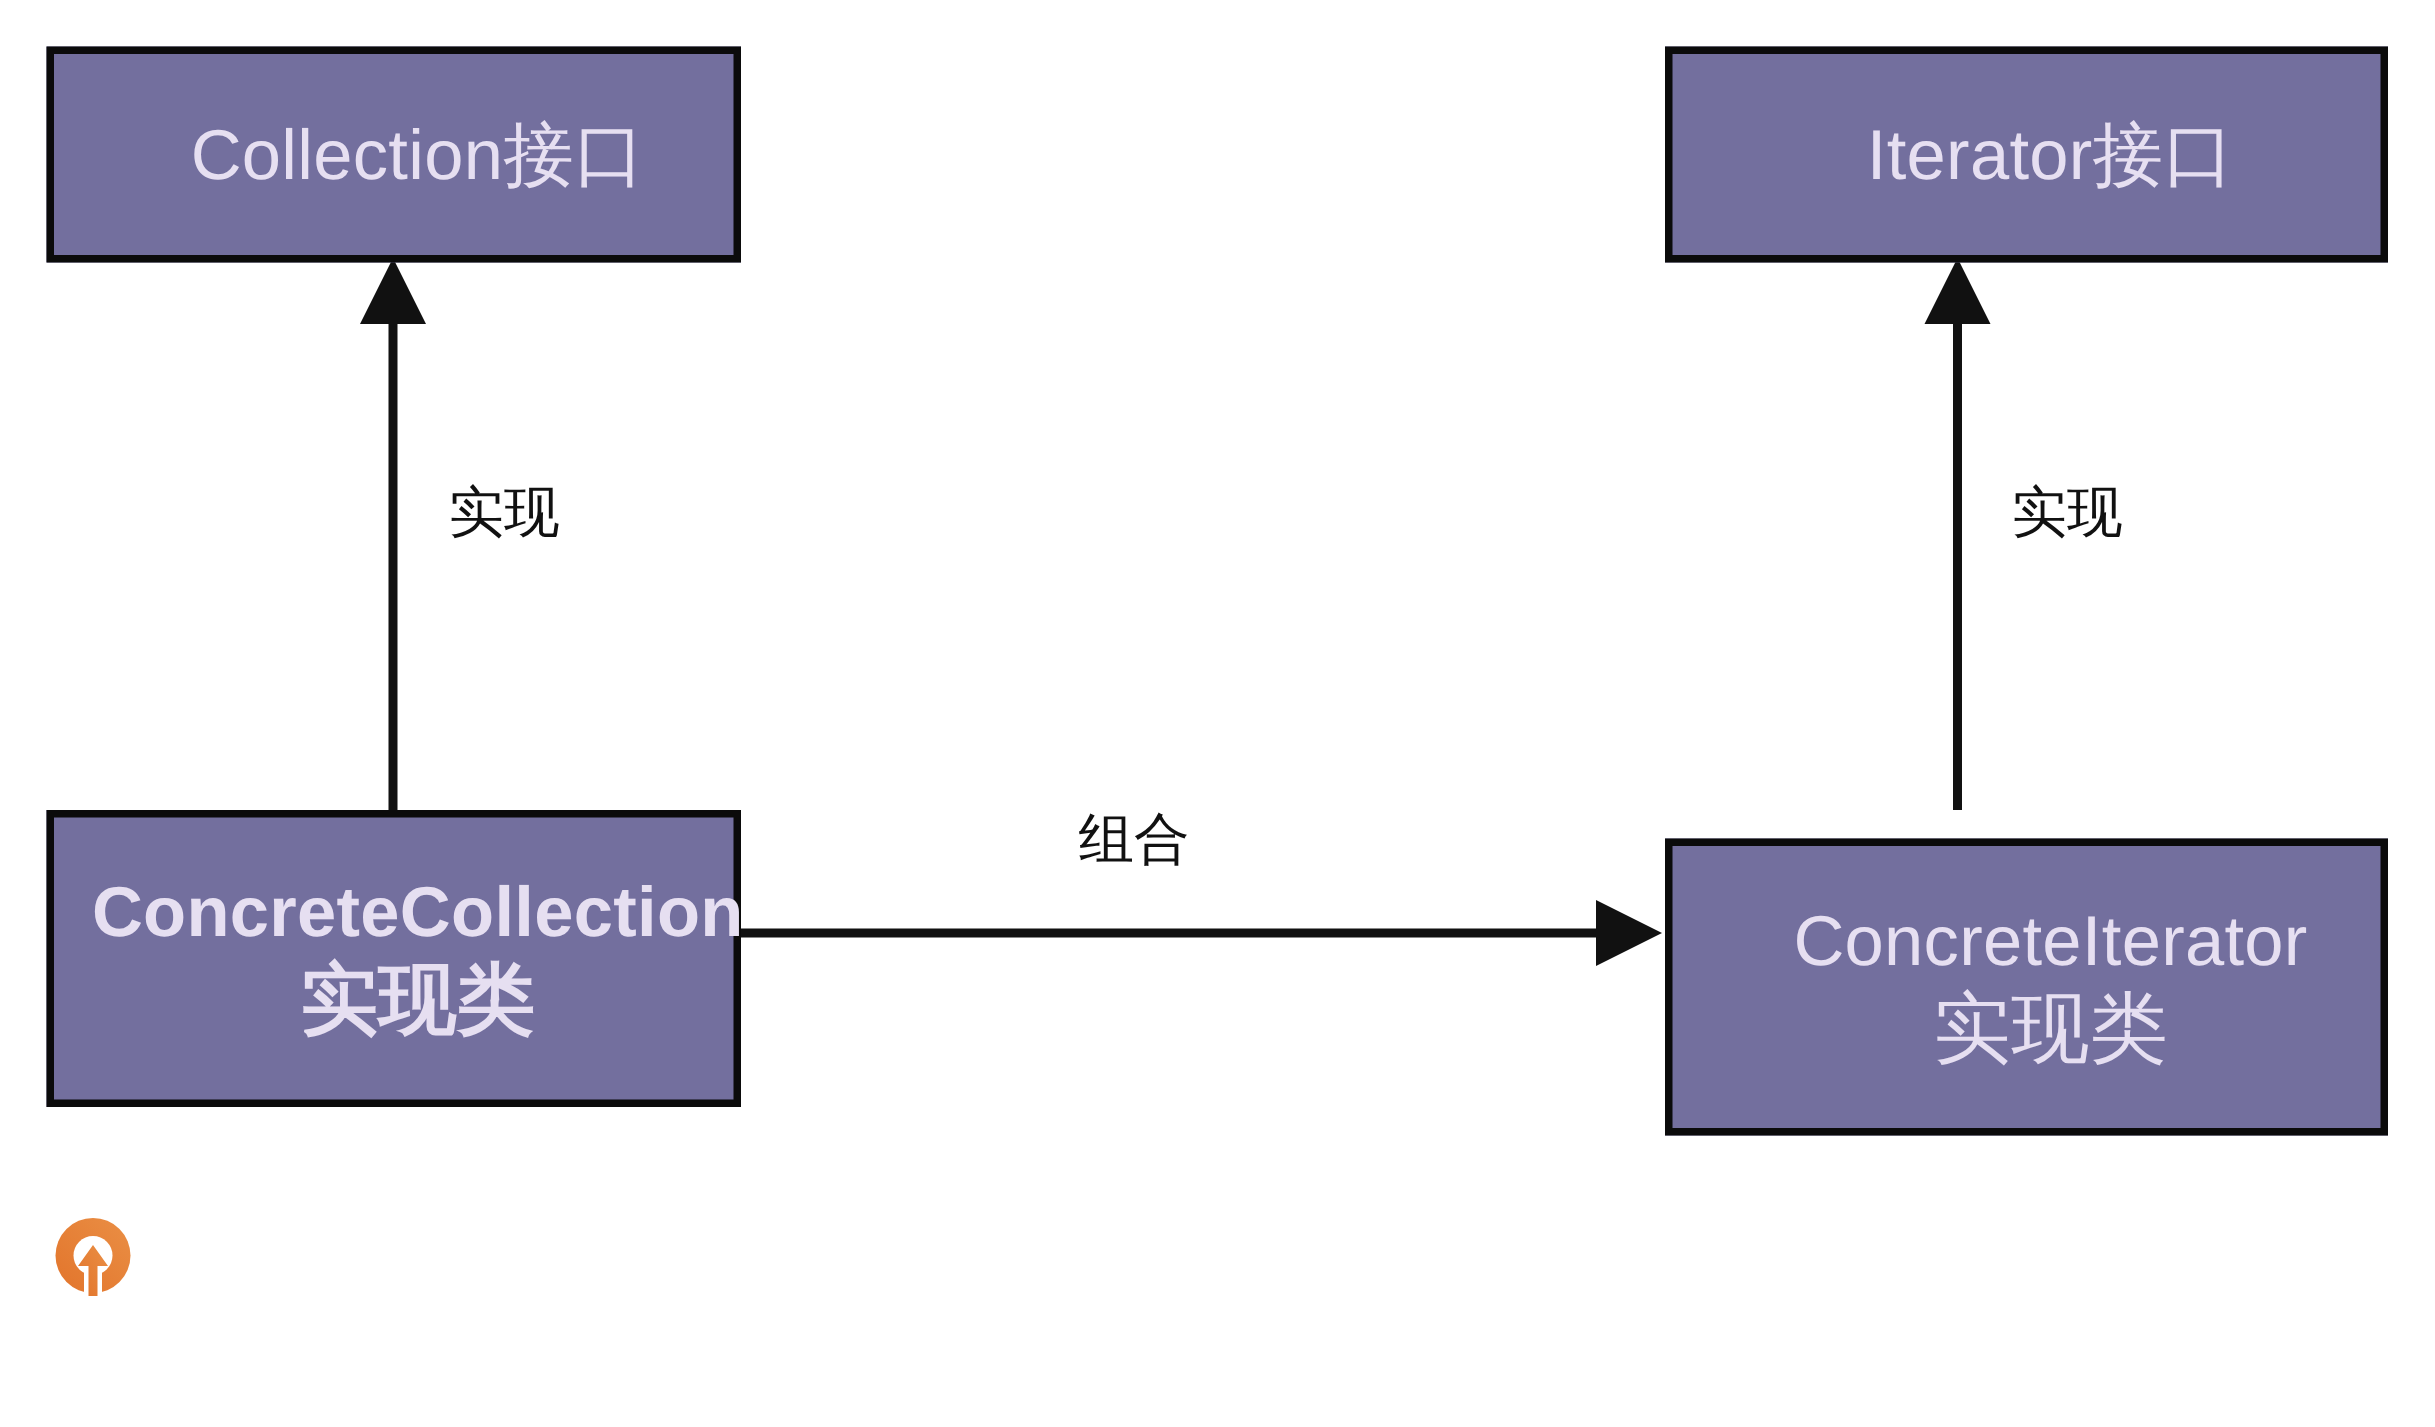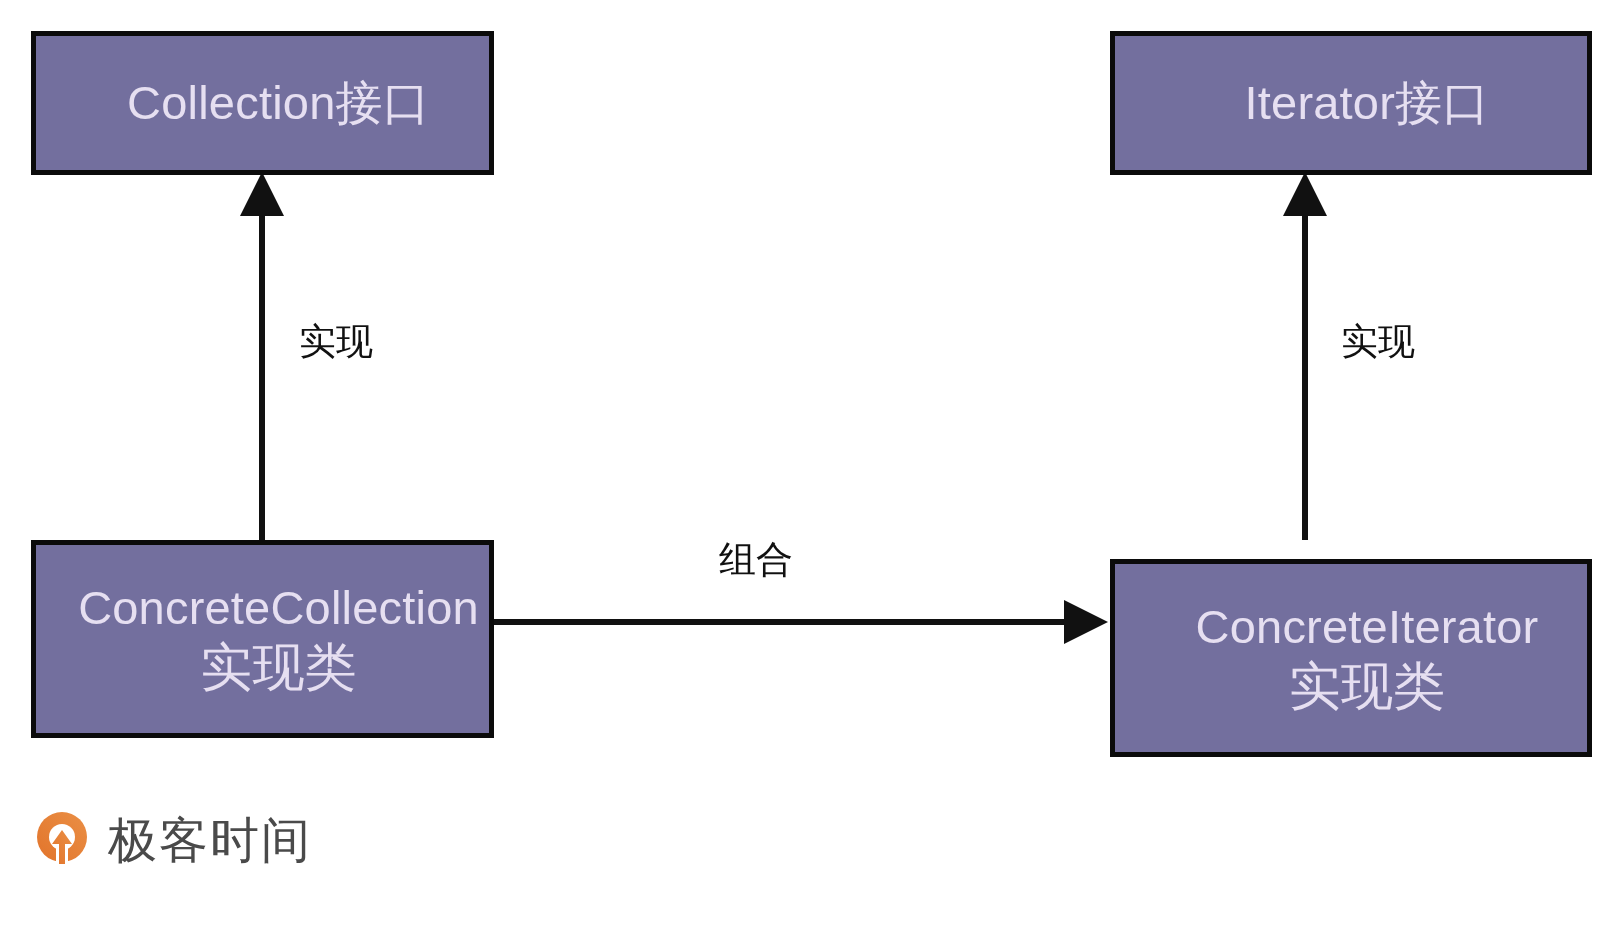--- a/index.html
+++ b/index.html
@@ -42,21 +42,21 @@
     font-size: 47px;
     white-space: nowrap;
   }
   .uml-box .line-2 {
     font-size: 52px;
     white-space: nowrap;
   }
 
   #box-collection      { left: 31px;   top: 31px;  width: 463px; height: 144px; }
   #box-iterator        { left: 1110px; top: 31px;  width: 482px; height: 144px; }
-  #box-concrete-coll   { left: 31px;   top: 540px; width: 463px; height: 198px; }
+  #box-concrete-coll   { left: 31px;   top: 540px; width: 463px; height: 198px; font-weight: bold; }
   #box-concrete-iter   { left: 1110px; top: 559px; width: 482px; height: 198px; }
 
   
   .edge-label {
     position: absolute;
     font-size: 37px;
     color: #111111;
     white-space: nowrap;
     line-height: 1;
   }
@@ -140,14 +140,13 @@
       </linearGradient>
       <mask id="gt-mask">
         <rect x="0" y="0" width="64" height="64" fill="#fff"></rect>
         <circle cx="32" cy="29" r="13" fill="#000"></circle>
         <rect x="26" y="29" width="12" height="30" fill="#000"></rect>
       </mask>
     </defs>
     <circle cx="32" cy="29" r="25" fill="url(#gt-grad)" mask="url(#gt-mask)"></circle>
     <path d="M32 22 L42 36 L35 36 L35 56 L29 56 L29 36 L22 36 Z" fill="url(#gt-grad)"></path>
   </svg>
-  <div id="logo-wordmark">极客时间</div>
 </div>
 
 </body></html>

